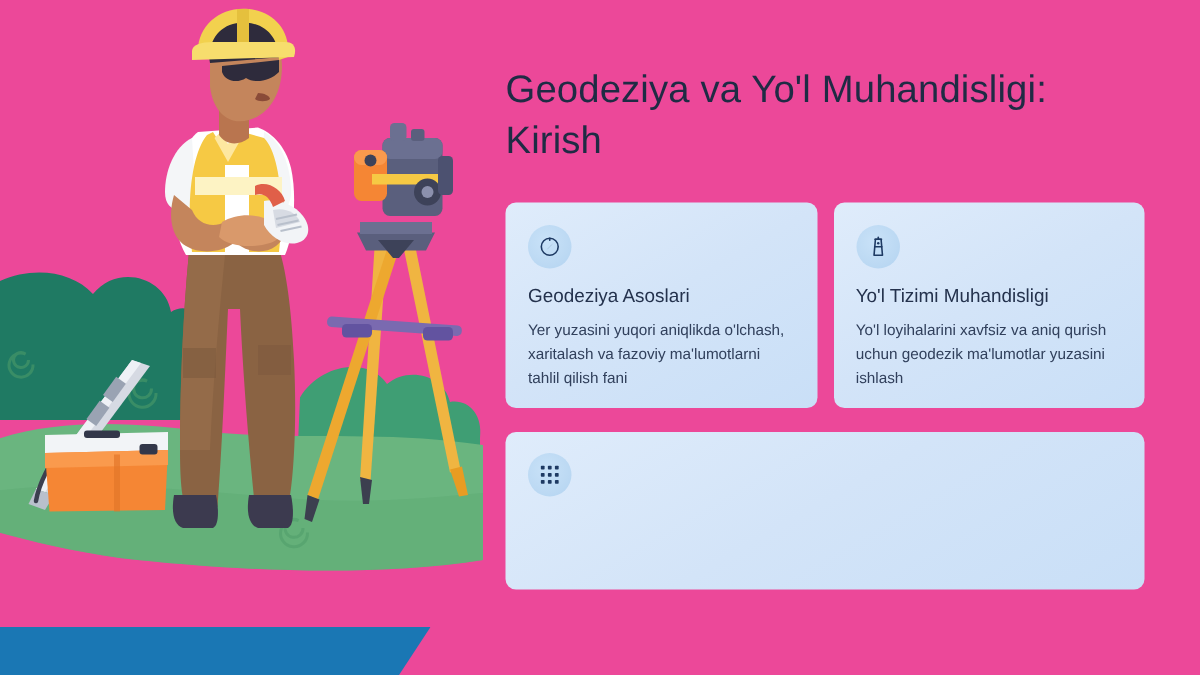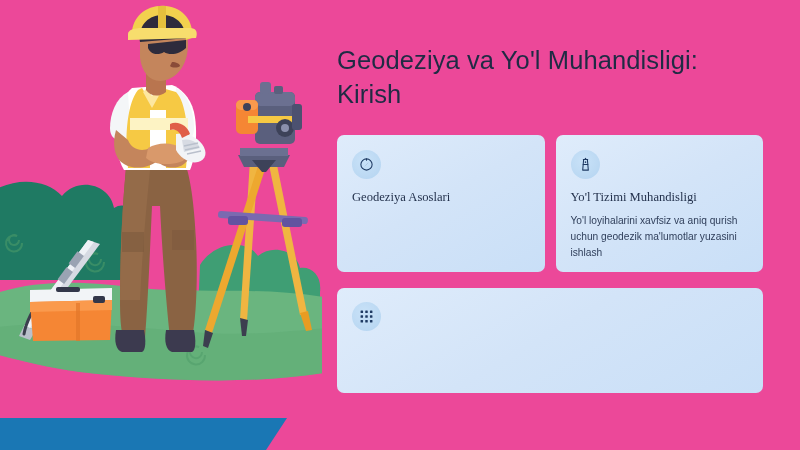--- a/index.html
+++ b/index.html
@@ -101,21 +101,20 @@
     width: 15px;
     height: 15px;
     display: block;
   }
   .card-title {
     font-size: 12.6px;
     font-weight: 400;
     color: #24324d;
     margin: 0 0 7px 0;
     line-height: 1.25;
-    font-family: Liberation Serif, serif;
   }
   .card.full .card-title {
     margin-bottom: 9px;
   }
   .card-desc {
     font-size: 10.2px;
     line-height: 1.56;
     color: #31405c;
     margin: 0;
   }
@@ -260,20 +259,21 @@
 
       <div class="card half">
         <div class="icon-badge">
           <svg viewBox="0 0 24 24" fill="none" stroke="#1e3a63" stroke-width="1.7" stroke-linecap="round" stroke-linejoin="round" aria-hidden="true">
             <circle cx="12" cy="12" r="9"></circle>
             <path d="M16 8 L10.5 13.5 L8 16 L13.5 10.5 Z" fill="#1e3a63" stroke="none"></path>
             <path d="M12 3 L12 5"></path>
           </svg>
         </div>
         <p class="card-title">Geodeziya Asoslari</p>
+        <p class="card-desc">Yer yuzasini yuqori aniqlikda o'lchash, xaritalash va fazoviy ma'lumotlarni tahlil qilish fani</p>
       </div>
 
       <div class="card half">
         <div class="icon-badge">
           <svg viewBox="0 0 24 24" fill="none" stroke="#1e3a63" stroke-width="1.7" stroke-linecap="round" stroke-linejoin="round" aria-hidden="true">
             <path d="M12 2 L12 4"></path>
             <path d="M8.5 4 L15.5 4"></path>
             <path d="M9 4 L7.5 21 L16.5 21 L15 4 Z"></path>
             <path d="M8.2 12 L15.8 12"></path>
             <circle cx="12" cy="8.2" r="1.3" fill="#1e3a63" stroke="none"></circle>

